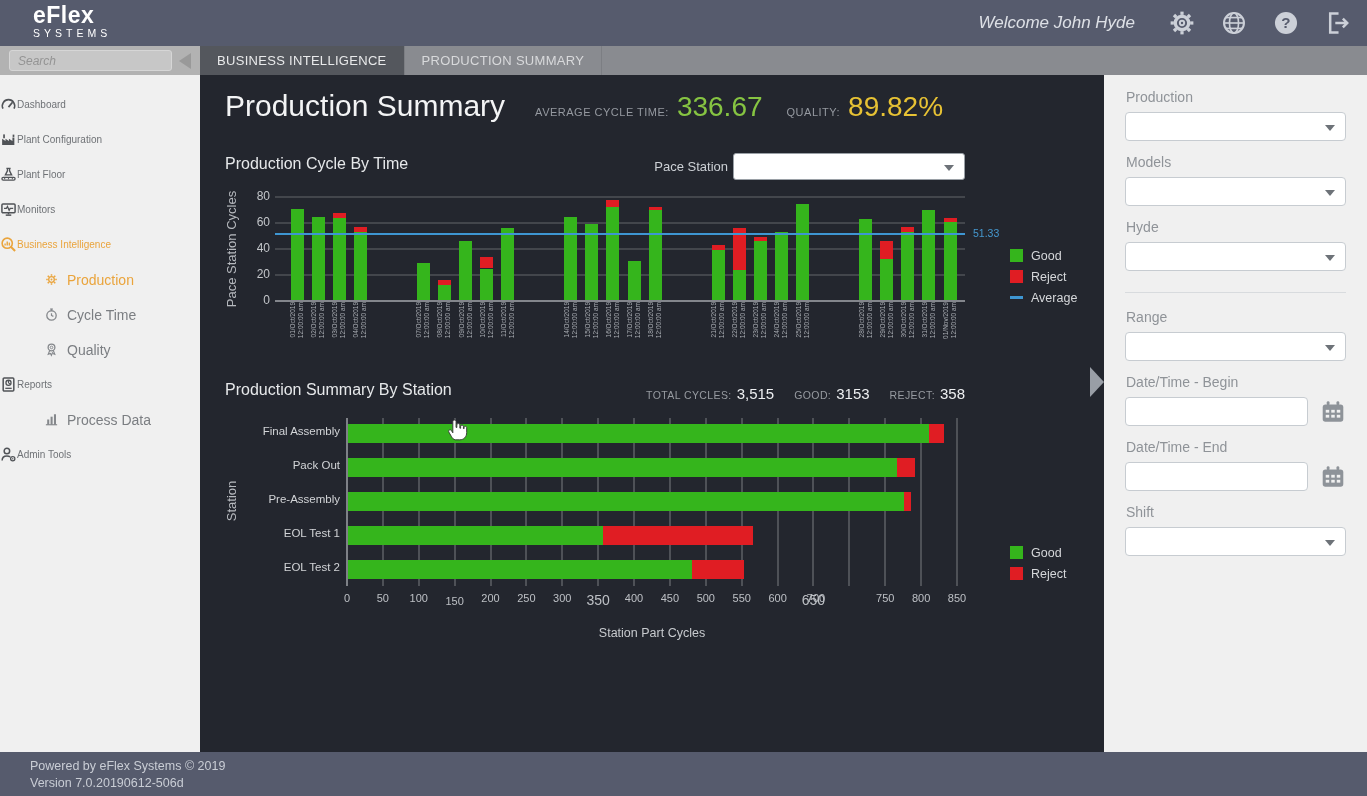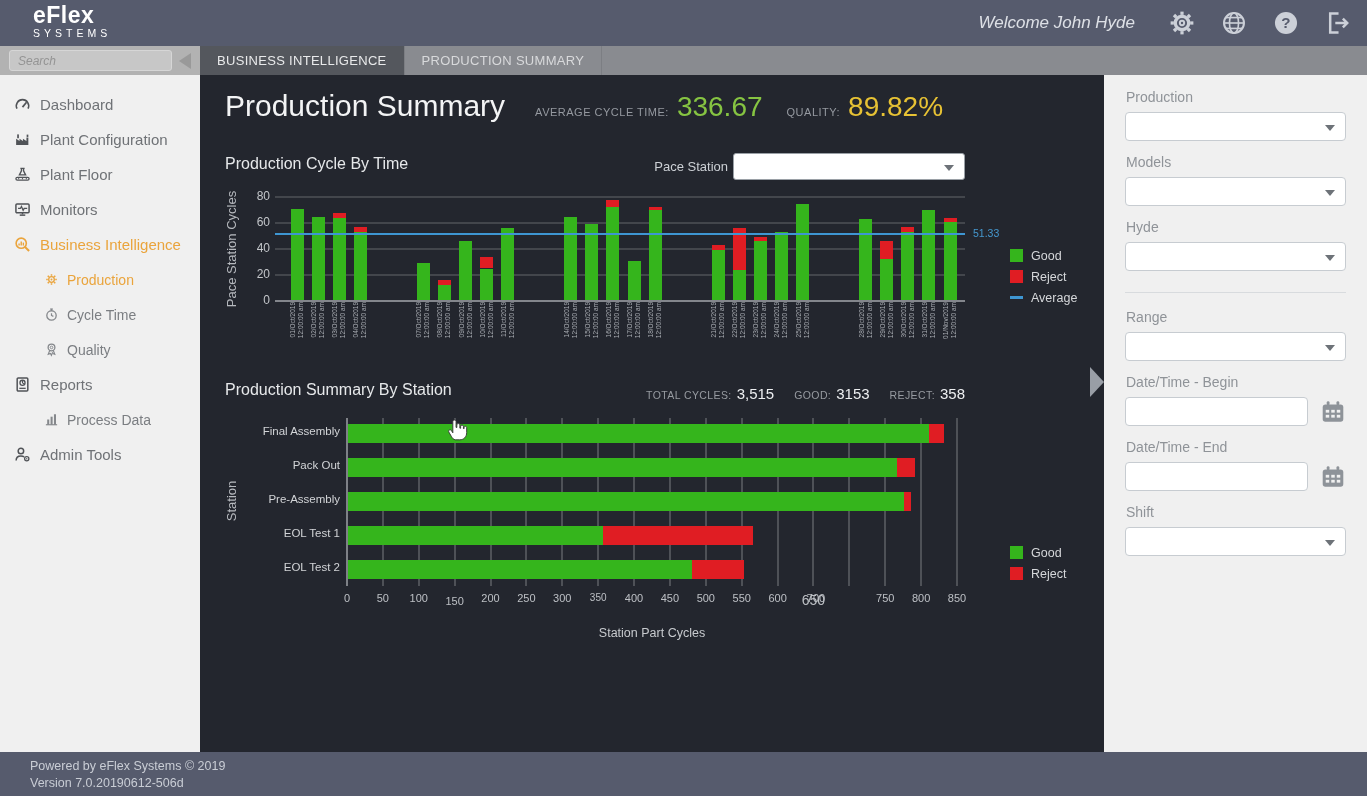--- a/index.html
+++ b/index.html
@@ -20,21 +20,21 @@
   .search-strip { position:absolute; left:0; top:46px; width:200px; height:29px; background:#b2b2b2; z-index:4; }
   .search-input { position:absolute; left:9px; top:4px; width:163px; height:21px; background:#c7c7c7; border:1px solid #d6d6d6; border-radius:3px; font-style:italic; font-size:12px; color:#555; padding:0 8px; outline:none; font-family:inherit; }
   .search-input::placeholder { color:#949494; font-style:italic; }
   .collapse-left { position:absolute; left:179px; top:7px; width:0; height:0; border-top:8px solid transparent; border-bottom:8px solid transparent; border-right:12px solid #999; cursor:pointer; }
   .tabstrip { position:absolute; left:200px; top:46px; width:1167px; height:29px; background:#898b90; display:flex; z-index:4; }
   .tab { height:29px; line-height:29px; padding:0 17px; font-size:13px; letter-spacing:.3px; color:#d8d9db; cursor:pointer; border-right:1px solid #7c7e83; }
   .tab.active { background:#54575d; color:#e9eaeb; }
 
   
   .left-sidebar { position:absolute; left:0; top:75px; width:200px; height:677px; background:#f0f0f0; padding-top:12px; z-index:3; }
-  .nav-item { display:flex; align-items:center; height:35px; padding-left:14px; gap:9px; color:#6f7276; font-size:15px; cursor:pointer; white-space:nowrap; }
+  .nav-item { display:flex; align-items:center; height:35px; color:#6f7276; font-size:10px; cursor:pointer; white-space:nowrap; }
   .nav-item .ico { color:#505357; display:flex; }
   .nav-item .ico svg { width:17px; height:17px; }
   .nav-item.sub { padding-left:44px; font-size:14px; color:#7b7e82; gap:8px; }
   .nav-item.sub .ico { color:#85888c; }
   .nav-item.sub .ico svg { width:15px; height:15px; }
   .nav-item.active, .nav-item.active .ico { color:#eaa43c; }
 
   
   .main { position:absolute; left:200px; top:75px; width:904px; height:677px; background:#23262e; overflow:hidden; }
   .page-head { position:absolute; left:25px; top:14px; display:flex; align-items:baseline; }
@@ -452,21 +452,21 @@
       <div class="chart-el" style="left: 198.765px; top: 517px; width: 40px; text-align: center; font-size: 11px; color: rgb(189, 192, 197);">100</div>
       <div class="chart-el" style="left: 253.647px; top: 343px; width: 2px; height: 168px; background: rgb(78, 81, 87); z-index: 1;"></div>
       <div class="chart-el" style="left: 234.647px; top: 520px; width: 40px; text-align: center; font-size: 11px; color: rgb(189, 192, 197);">150</div>
       <div class="chart-el" style="left: 289.529px; top: 343px; width: 2px; height: 168px; background: rgb(78, 81, 87); z-index: 1;"></div>
       <div class="chart-el" style="left: 270.529px; top: 517px; width: 40px; text-align: center; font-size: 11px; color: rgb(189, 192, 197);">200</div>
       <div class="chart-el" style="left: 325.412px; top: 343px; width: 2px; height: 168px; background: rgb(78, 81, 87); z-index: 1;"></div>
       <div class="chart-el" style="left: 306.412px; top: 517px; width: 40px; text-align: center; font-size: 11px; color: rgb(189, 192, 197);">250</div>
       <div class="chart-el" style="left: 361.294px; top: 343px; width: 2px; height: 168px; background: rgb(78, 81, 87); z-index: 1;"></div>
       <div class="chart-el" style="left: 342.294px; top: 517px; width: 40px; text-align: center; font-size: 11px; color: rgb(189, 192, 197);">300</div>
       <div class="chart-el" style="left: 397.176px; top: 343px; width: 2px; height: 168px; background: rgb(78, 81, 87); z-index: 1;"></div>
-      <div class="chart-el" style="left: 378.176px; top: 517px; width: 40px; text-align: center; font-size: 10px; color: rgb(189, 192, 197);">350</div>
+      <div class="chart-el" style="left: 378.176px; top: 517px; width: 40px; text-align: center; font-size: 14px; color: rgb(189, 192, 197);">350</div>
       <div class="chart-el" style="left: 433.059px; top: 343px; width: 2px; height: 168px; background: rgb(78, 81, 87); z-index: 1;"></div>
       <div class="chart-el" style="left: 414.059px; top: 517px; width: 40px; text-align: center; font-size: 11px; color: rgb(189, 192, 197);">400</div>
       <div class="chart-el" style="left: 468.941px; top: 343px; width: 2px; height: 168px; background: rgb(78, 81, 87); z-index: 1;"></div>
       <div class="chart-el" style="left: 449.941px; top: 517px; width: 40px; text-align: center; font-size: 11px; color: rgb(189, 192, 197);">450</div>
       <div class="chart-el" style="left: 504.824px; top: 343px; width: 2px; height: 168px; background: rgb(78, 81, 87); z-index: 1;"></div>
       <div class="chart-el" style="left: 485.824px; top: 517px; width: 40px; text-align: center; font-size: 11px; color: rgb(189, 192, 197);">500</div>
       <div class="chart-el" style="left: 540.706px; top: 343px; width: 2px; height: 168px; background: rgb(78, 81, 87); z-index: 1;"></div>
       <div class="chart-el" style="left: 521.706px; top: 517px; width: 40px; text-align: center; font-size: 11px; color: rgb(189, 192, 197);">550</div>
       <div class="chart-el" style="left: 576.588px; top: 343px; width: 2px; height: 168px; background: rgb(78, 81, 87); z-index: 1;"></div>
       <div class="chart-el" style="left: 557.588px; top: 517px; width: 40px; text-align: center; font-size: 11px; color: rgb(189, 192, 197);">600</div>

